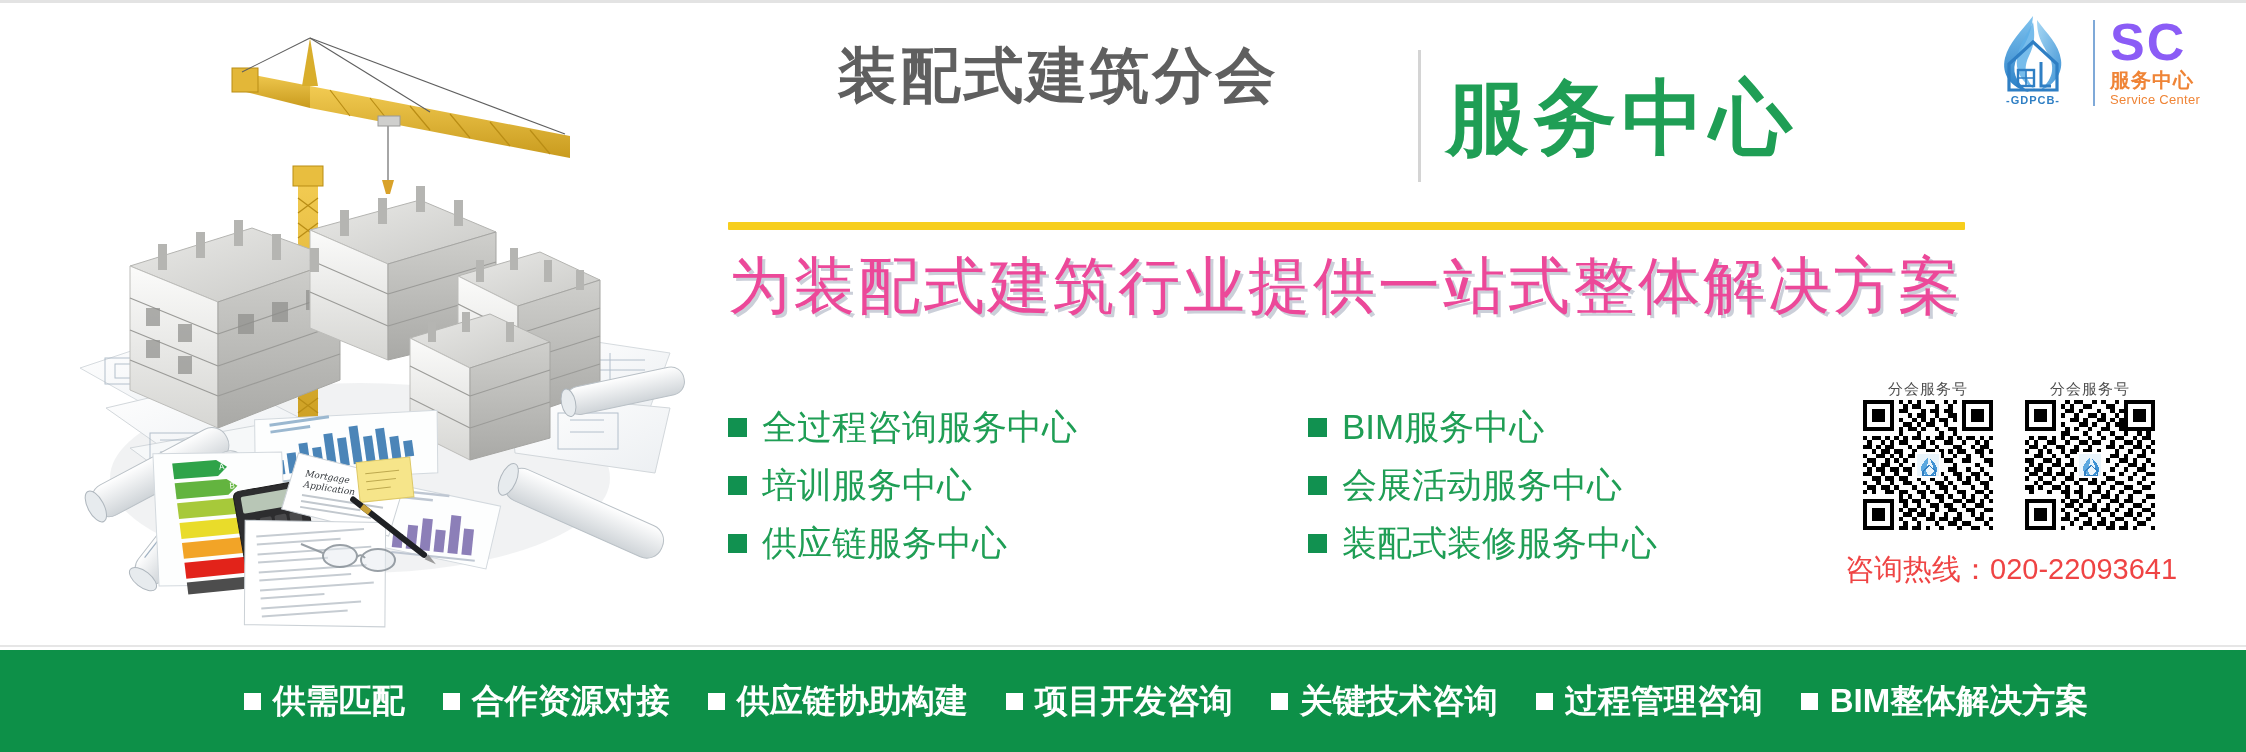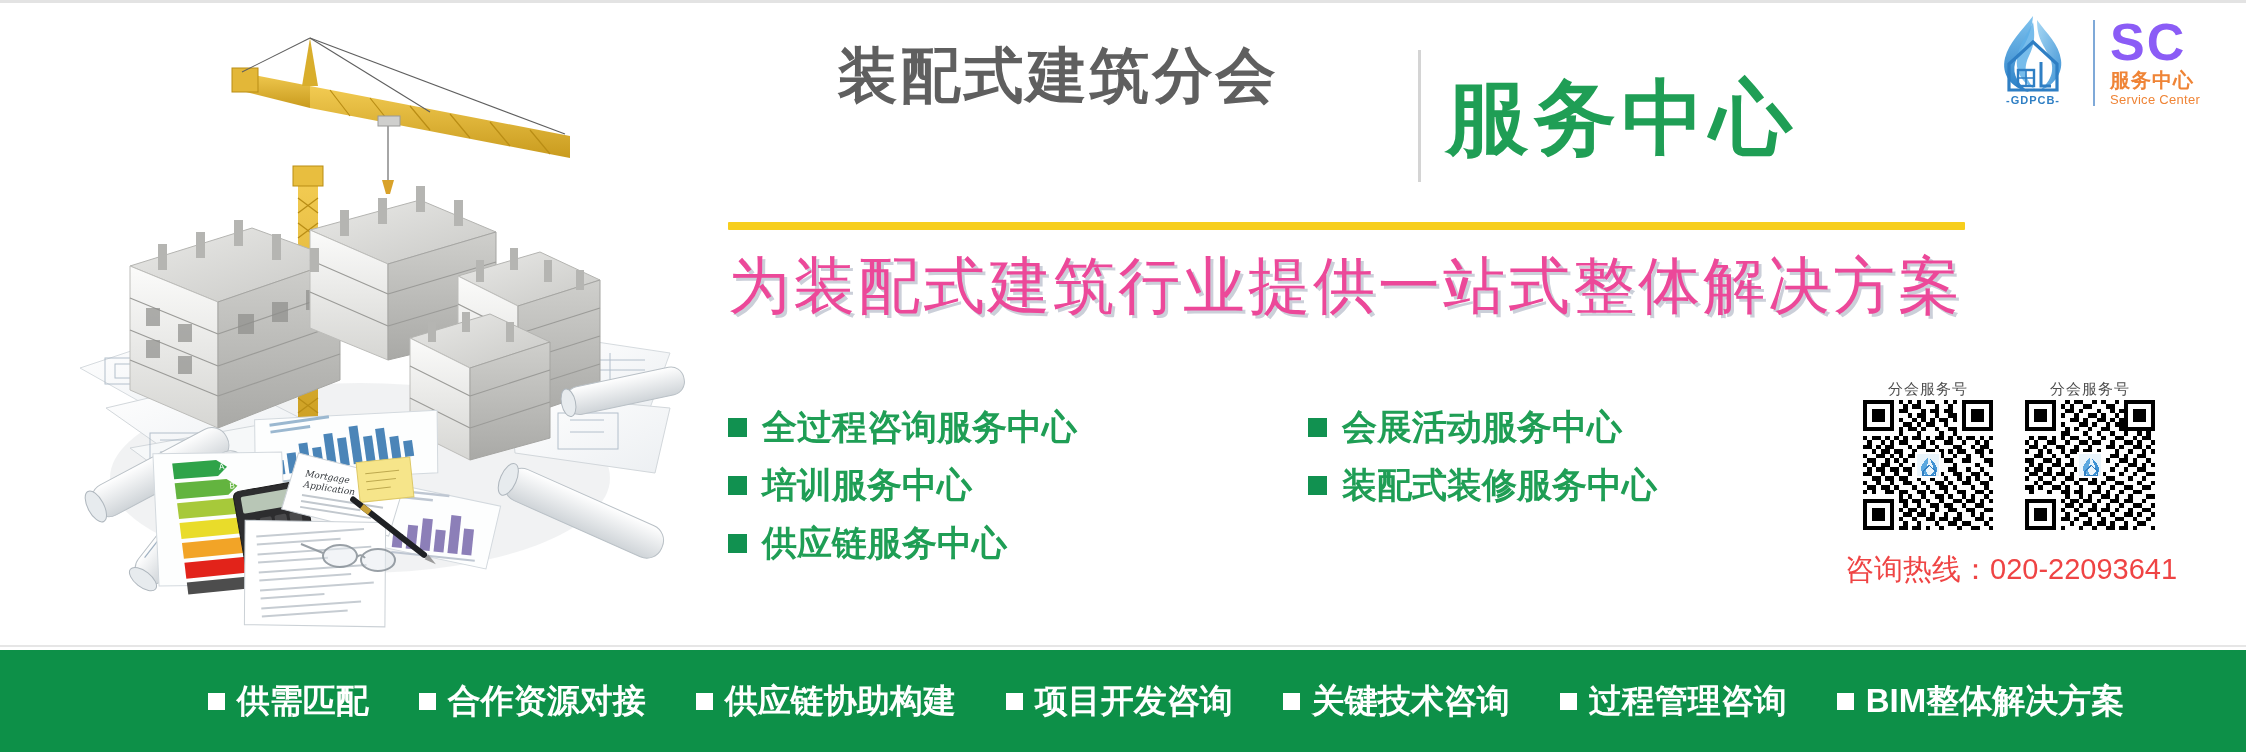--- a/index.html
+++ b/index.html
@@ -60,21 +60,21 @@
 
   
   .svc-cols{
     position:absolute; left:728px; top:398px; width:1090px; height:190px;
   }
   .svc-col{position:absolute; top:0; width:520px;}
   .svc-col.c1{left:0;}
   .svc-col.c2{left:580px;}
   .svc-item{
     display:flex; align-items:center; height:58px;
-    font-size:35px; color:#1f9e55; font-weight:bold; white-space:nowrap;
+    font-size:35px; color:#1f9e55; font-weight:normal; white-space:nowrap;
   }
   .sq{
     width:19px; height:19px; background:#119150;
     margin-right:15px; flex:0 0 auto;
   }
 
   
   .logo-cluster{
     position:absolute; left:1985px; top:12px; width:235px; height:100px;
   }
@@ -114,21 +114,21 @@
     position:absolute; left:0; top:172px; width:390px;
     font-size:29px; color:#ef4444; letter-spacing:0px; white-space:nowrap;
   }
 
   
   .green-bar{
     position:absolute; left:0; top:650px; width:2246px; height:102px;
     background:#0d9048;
     display:flex; align-items:center; justify-content:center;
   }
-  .gb-inner{display:flex; align-items:center; gap:16px; padding-left:120px;justify-content:space-between;}
+  .gb-inner{display:flex; align-items:center; gap:4px; padding-left:120px;justify-content:space-between;}
   .gb-item{
     display:flex; align-items:center; white-space:nowrap;
     font-size:33px; color:#ffffff; font-weight:bold;
     margin-right:34px;
   }
   .gb-sq{
     width:17px; height:17px; background:#ffffff;
     margin-right:12px; flex:0 0 auto;
   }
 </style>
@@ -468,20 +468,24 @@
       <div class="svc-item">
         <span class="sq"></span>
         <span>培训服务中心</span>
       </div>
       <div class="svc-item">
         <span class="sq"></span>
         <span>供应链服务中心</span>
       </div>
     </div>
     <div class="svc-col c2">
+      <div class="svc-item">
+        <span class="sq"></span>
+        <span>BIM服务中心</span>
+      </div>
       <div class="svc-item">
         <span class="sq"></span>
         <span>会展活动服务中心</span>
       </div>
       <div class="svc-item">
         <span class="sq"></span>
         <span>装配式装修服务中心</span>
       </div>
     </div>
   </div>

